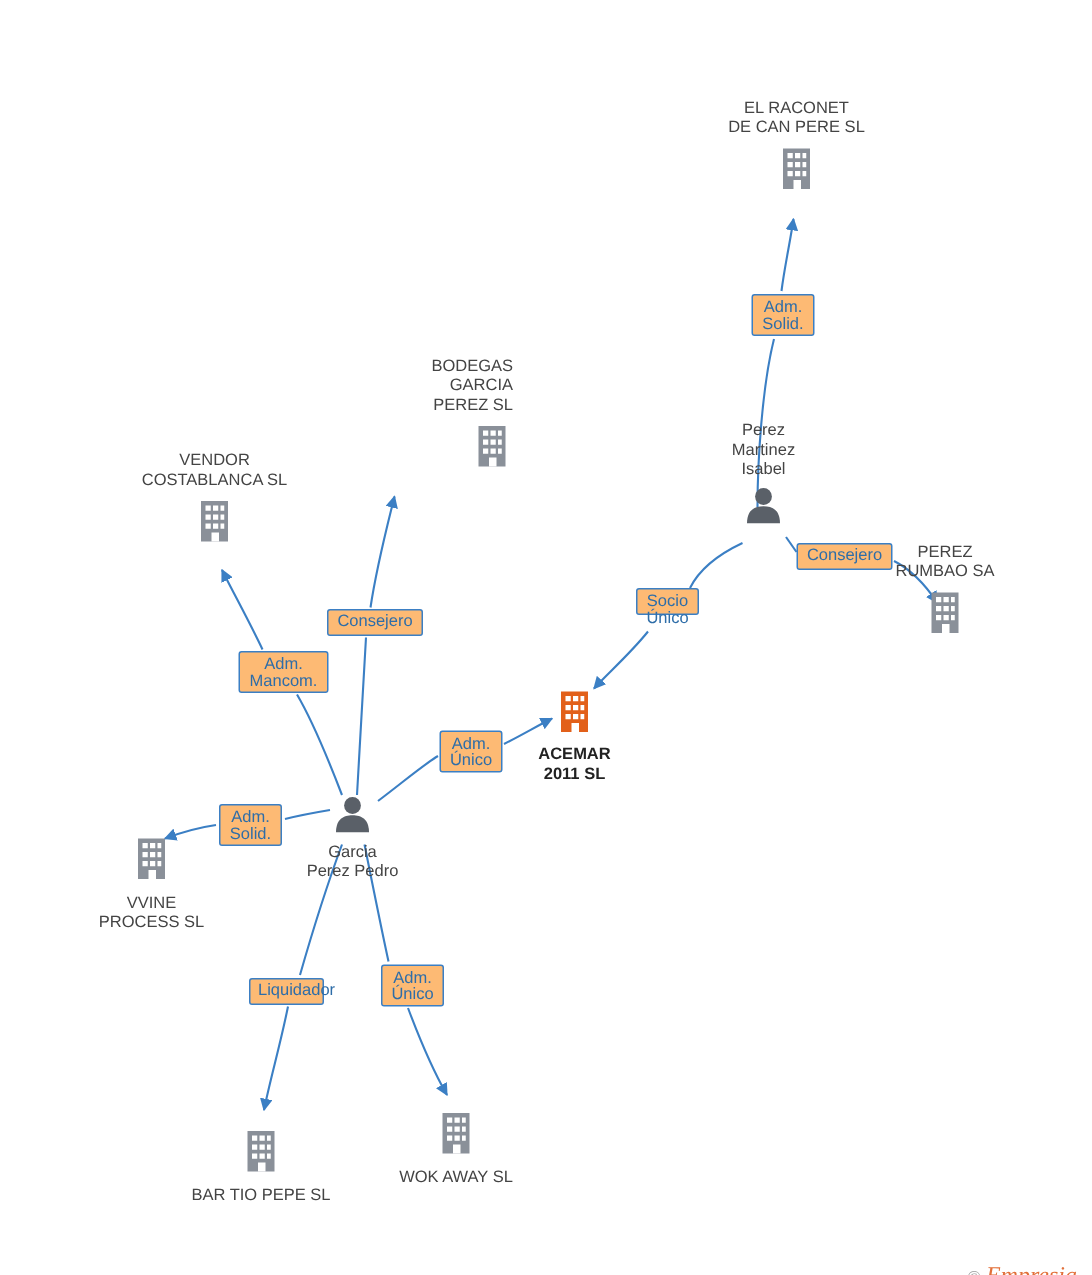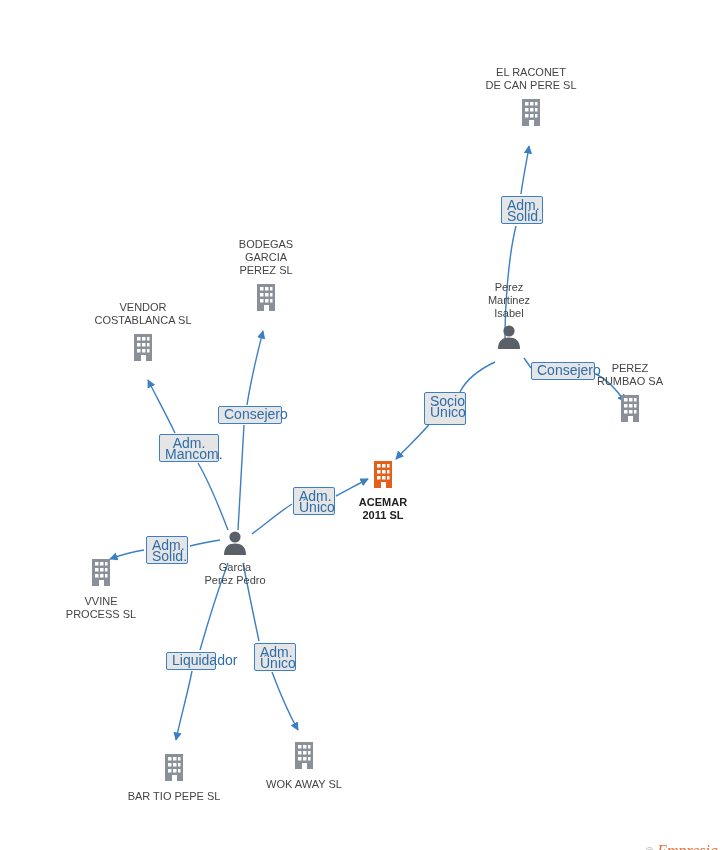--- a/index.html
+++ b/index.html
@@ -38,24 +38,24 @@
   .node.bold .caption {
     font-weight: bold;
     color: #222222;
   }
   .glyph {
     display: block;
     margin: 0 auto;
   }
   .label {
     position: absolute;
-    background: #e5e5e5;
+    background: #fdba74;
     border: 1px solid #3b7fc4;
     color: #2e6da8;
-    font-size: 14px;
+    font-size: 11px;
     line-height: 11px;
     text-align: center;
     border-radius: 2px;
     padding: 3px 5px;
     white-space: pre-line;
     box-sizing: border-box;
   }
   .watermark {
     position: absolute;
     right: 10px;
@@ -129,21 +129,21 @@
             <rect x="18" y="12" width="2.5" height="3.5"></rect>
           <rect x="8" y="18" width="3.5" height="3.5"></rect>
             <rect x="13" y="18" width="3.5" height="3.5"></rect>
             <rect x="18" y="18" width="2.5" height="3.5"></rect>
           <rect x="12" y="24" width="5" height="6"></rect>
         </g>
       </svg>
     </span>
   </div>
 
-  <div class="node" style="left:206px; top:220px; width:120px;">
+  <div class="node" style="left:222px; top:220px; width:120px;text-align:right;">
     <div class="caption" style="margin-bottom:4px;">BODEGAS
 GARCIA
 PEREZ  SL</div>
     <span class="glyph">
       <svg width="28" height="32" viewBox="0 0 28 32">
         <rect x="5" y="3" width="18" height="27" fill="#8a9099"></rect>
         <g fill="#ffffff">
           <rect x="8" y="6" width="3.5" height="3.5"></rect>
             <rect x="13" y="6" width="3.5" height="3.5"></rect>
             <rect x="18" y="6" width="2.5" height="3.5"></rect>
@@ -308,21 +308,21 @@
         <path d="M3 26 C 3 17 8 14.5 14 14.5 C 20 14.5 25 17 25 26 Z" fill="#5a6068"></path>
       </svg>
     </span>
     <div class="caption" style="margin-top:3px;">Garcia
 Perez Pedro</div>
   </div>
 
   <div class="label" style="left:501px; top:178px; width:42px; height:28px;">Adm.
 Solid.</div>
   <div class="label" style="left:531px; top:344px; width:64px; height:18px; padding-top:2px;">Consejero</div>
-  <div class="label" style="left:424px; top:374px; width:42px; height:33px;">Socio
+  <div class="label" style="left:424px; top:374px; width:42px; height:18px;">Socio
 Único</div>
   <div class="label" style="left:218px; top:388px; width:64px; height:18px; padding-top:2px;">Consejero</div>
   <div class="label" style="left:159px; top:416px; width:60px; height:28px;">Adm.
 Mancom.</div>
   <div class="label" style="left:293px; top:469px; width:42px; height:28px;">Adm.
 Único</div>
   <div class="label" style="left:146px; top:518px; width:42px; height:28px;">Adm.
 Solid.</div>
   <div class="label" style="left:166px; top:634px; width:50px; height:18px; padding-top:2px;">Liquidador</div>
   <div class="label" style="left:254px; top:625px; width:42px; height:28px;">Adm.

